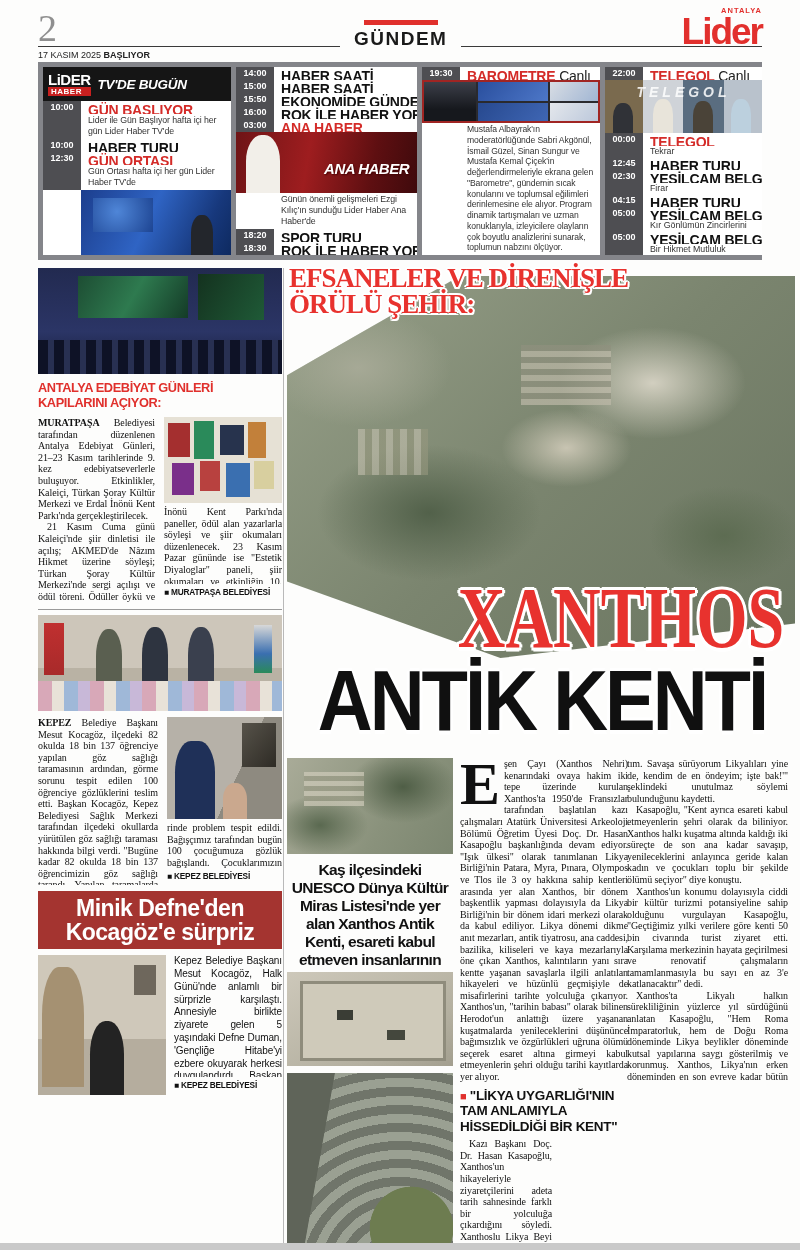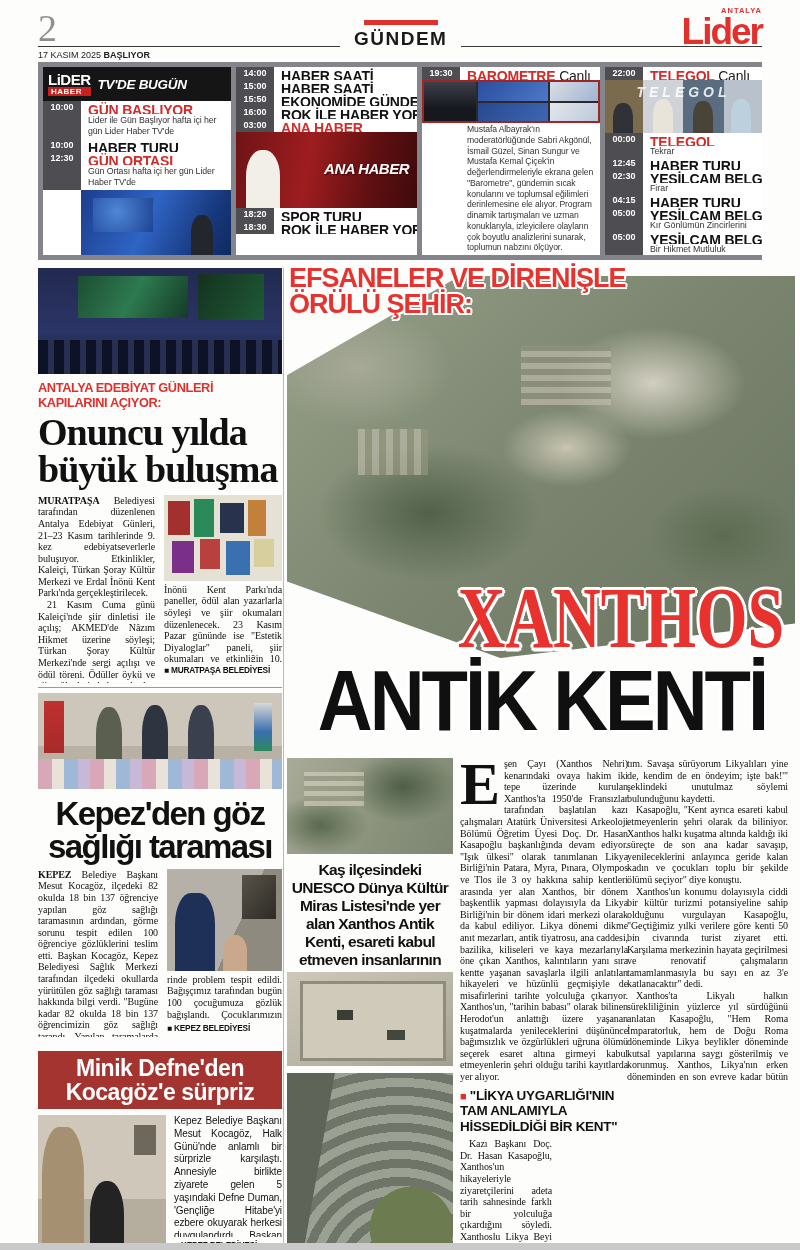--- a/index.html
+++ b/index.html
@@ -35,21 +35,21 @@
   
   .kicker1{color:#e0302c;font-weight:800;font-size:12.8px;letter-spacing:-0.4px;margin-top:6px;}
   .h1serif{font-family:"Liberation Serif",serif;font-weight:700;font-size:38px;line-height:0.97;letter-spacing:-1px;margin-top:4px;}
   .bodyserif{font-family:"Liberation Serif",serif;font-size:10px;line-height:1.16;text-align:justify;letter-spacing:-0.1px;}
   .credit{font-family:"Liberation Sans",sans-serif;font-size:8.3px;font-weight:800;letter-spacing:-0.2px;margin-top:3px;}
   .h2sans{font-weight:900;font-size:33px;letter-spacing:-1.6px;line-height:1.0;text-align:center;margin-top:8px;}
   .banner{background:#a43430;color:#fff;font-weight:800;font-size:23px;letter-spacing:-0.5px;line-height:1.05;text-align:center;padding:5px 2px;}
   .smallsans{font-size:10px;line-height:1.28;letter-spacing:-0.1px;text-align:justify;}
   
   .outline-red{color:#e8322e;font-weight:900;letter-spacing:-1px;line-height:0.95;
-    text-shadow:-2px 0 #fff,2px 0 #fff,0 -2px #fff,0 2px #fff,-1.5px -1.5px #fff,1.5px 1.5px #fff,-1.5px 1.5px #fff,1.5px -1.5px #fff;}
+    text-shadow:-2px 0 #fff,2px 0 #fff,0 -2px #fff,0 2px #fff,-1.5px -1.5px #fff,1.5px 1.5px #fff,-1.5px 1.5px #fff,1.5px -1.5px #fff;font-family:Liberation Serif, serif;}
   .xantitle{font-family:"Liberation Serif",serif;font-weight:900;font-size:66px;color:#e8322e;letter-spacing:0px;transform:scaleY(1.3);transform-origin:50% 20%;
     text-shadow:-3px 0 #fff,3px 0 #fff,0 -3px #fff,0 3px #fff,-2px -2px #fff,2px 2px #fff,-2px 2px #fff,2px -2px #fff;}
   .antiktitle{font-weight:900;font-size:76px;color:#101010;letter-spacing:-3px;transform:scaleY(1.12);transform-origin:50% 0%;white-space:nowrap;
     text-shadow:-3px 0 #fff,3px 0 #fff,0 -3px #fff,0 3px #fff;}
   .leadbold{font-weight:800;font-size:15.5px;line-height:1.16;letter-spacing:-0.6px;text-align:center;}
   .dropcap{float:left;font-family:"Liberation Serif",serif;font-weight:700;font-size:60px;line-height:0.82;padding:2px 4px 0 0;}
   .subhead{font-weight:800;font-size:13.5px;line-height:1.15;letter-spacing:-0.3px;}
   .subhead .sq{color:#e0302c;font-size:11px;}
   .vline{width:1px;background:#b9b9b9;}
   .hline{border-top:1px solid #9a9a9a;}
@@ -131,20 +131,24 @@
         <div class="tvbody">ROK İLE HABER YORUM</div>
       </div>
     <div class="tvrow trow13">
         <div class="tvtime">03:00</div>
         <div class="tvbody"><span class="red">ANA HABER</span></div>
       </div>
     <div class="ph" style="height:76px;background:linear-gradient(100deg,#6e1416,#9e1d1f 40%,#5e0f11 75%,#3f0a0c);">
       <div class="abs" style="left:10px;bottom:0;width:34px;height:58px;background:#f2efe9;border-radius:45% 45% 0 0;"></div>
       <div class="abs" style="right:8px;top:28px;color:#fff;font-style:italic;font-weight:900;font-size:15px;letter-spacing:-0.5px;text-shadow:1px 1px 2px #400;">ANA HABER</div>
     </div>
+    <div class="tvrow">
+      <div class="tvtime ghost"></div>
+      <div class="tvdesc" style="width:135px;">Günün önemli gelişmeleri Ezgi Kılıç'ın sunduğu  Lider Haber Ana Haber'de</div>
+    </div>
     <div class="tvrow trow13">
         <div class="tvtime">18:20</div>
         <div class="tvbody">SPOR TURU</div>
       </div>
     <div class="tvrow trow13">
         <div class="tvtime">18:30</div>
         <div class="tvbody">ROK İLE HABER YORUM</div>
       </div>
   </div>
 
@@ -223,21 +227,20 @@
 
 <div class="abs" style="left:38px;top:268px;width:244px;">
 
   <div class="ph" style="height:106px;background:linear-gradient(180deg,#222a50 0%,#2b3566 60%,#171c38 100%);">
     <div class="abs" style="left:40px;top:8px;width:110px;height:42px;background:linear-gradient(120deg,#1d4d33,#2e7a4f 50%,#143b27);"></div>
     <div class="abs" style="right:18px;top:6px;width:66px;height:46px;background:linear-gradient(120deg,#14321f,#1f5a37);"></div>
     <div class="abs" style="left:0;bottom:0;width:100%;height:34px;background:repeating-linear-gradient(90deg,#0e1226 0 10px,#283052 10px 16px);"></div>
   </div>
 
   <div class="kicker1">ANTALYA EDEBİYAT GÜNLERİ KAPILARINI AÇIYOR:</div>
-  <div class="h1serif">Onuncu yılda büyük buluşma</div>
 
   <div style="display:flex;gap:9px;margin-top:7px;height:188px;overflow:hidden;">
     <div style="width:117px;" class="bodyserif">
       <p><b>MURATPAŞA</b><span> Belediyesi tarafından düzenlenen Antalya Edebiyat Günleri, 21–23 Kasım tarihlerinde 9. kez edebiyatseverlerle buluşuyor. Etkinlikler, Kaleiçi, Türkan Şoray Kültür Merkezi ve Erdal İnönü Kent Parkı'nda gerçekleştirilecek.</span></p>
       <p class="ind">21 Kasım Cuma günü Kaleiçi'nde şiir dinletisi ile açılış; AKMED'de Nâzım Hikmet üzerine söyleşi; Türkan Şoray Kültür Merkezi'nde sergi açılışı ve ödül töreni. Ödüller öykü ve şiir atölyelerinde başarılı olan katılımcılara verilecek. 22 Kasım Cumartesi ise Erdal</p>
     </div>
     <div style="width:118px;">
       <div class="ph" style="height:86px;background:#e6e1d5;background-image:linear-gradient(#a42f2f 0 0),linear-gradient(#2a8a5a 0 0),linear-gradient(#27334d 0 0),linear-gradient(#c2803a 0 0),linear-gradient(#7a2f8a 0 0),linear-gradient(#b8413f 0 0),linear-gradient(#3a6fb0 0 0),linear-gradient(#d8cf9f 0 0);background-size:22px 34px,20px 38px,24px 30px,18px 36px,22px 32px,20px 30px,24px 34px,20px 28px;background-position:4px 6px,30px 4px,56px 8px,84px 5px,8px 46px,36px 44px,62px 46px,90px 44px;background-repeat:no-repeat;"></div>
       <div class="bodyserif" style="margin-top:3px;height:78px;overflow:hidden;">
         <p>İnönü Kent Parkı'nda paneller, ödül alan yazarlarla söyleşi ve şiir okumaları düzenlenecek.  23 Kasım Pazar gününde ise  "Estetik Diyaloglar" paneli, şiir okumaları ve etkinliğin 10. yılı özel oturumu ile kapanış yapılacak. Etkinlikte hem şiir, hem öykü hem de sanat alanında önemli isimler yer alacak ve on yıllık edebiyat buluşmasının değerlendirilmesi yapılacak.</p>
@@ -250,40 +253,39 @@
 
   <div class="ph" style="height:96px;margin-top:5px;background:linear-gradient(180deg,#cdc6ba 0 55%,#b9b2a4 55% 100%);">
     <div class="abs" style="left:6px;top:8px;width:20px;height:52px;background:linear-gradient(180deg,#c03030,#a82a2a);"></div>
     <div class="abs" style="right:10px;top:10px;width:18px;height:48px;background:linear-gradient(180deg,#d8d8d8,#3a6fb0 60%,#2a8a5a);"></div>
     <div class="abs" style="left:58px;top:14px;width:26px;height:60px;background:#5a5f50;border-radius:45% 45% 0 0;"></div>
     <div class="abs" style="left:104px;top:12px;width:26px;height:62px;background:#2e3440;border-radius:45% 45% 0 0;"></div>
     <div class="abs" style="left:150px;top:12px;width:26px;height:62px;background:#3a404e;border-radius:45% 45% 0 0;"></div>
     <div class="abs" style="left:0;bottom:0;width:100%;height:30px;background:repeating-linear-gradient(90deg,#d8a8b8 0 14px,#e8e2d8 14px 26px,#9fb8d8 26px 40px,#c8b8d8 40px 52px);"></div>
   </div>
 
-  <div class="h2sans">Kepez'den göz sağlığı taraması</div>
 
   <div style="display:flex;gap:9px;margin-top:6px;height:168px;overflow:hidden;">
     <div style="width:120px;" class="bodyserif">
       <p><b>KEPEZ</b><span> Belediye Başkanı Mesut Kocagöz, ilçedeki 82 okulda 18 bin 137 öğrenciye yapılan göz sağlığı taramasının ardından,  görme sorunu tespit edilen 100 öğrenciye gözlüklerini teslim etti. Başkan Kocagöz, Kepez Belediyesi Sağlık Merkezi tarafından ilçedeki okullarda yürütülen göz sağlığı taraması hakkında bilgi verdi. "Bugüne kadar 82 okulda 18 bin 137 öğrencimizin göz sağlığı tarandı. Yapılan taramalarda 1.917 öğrencimizin gözle-</span></p>
     </div>
     <div style="width:115px;">
       <div class="ph" style="height:102px;background:linear-gradient(115deg,#b6b1a8 0 60%,#8e8a80 60%);">
         <div class="abs" style="right:6px;top:6px;width:34px;height:44px;background:linear-gradient(130deg,#57534a,#2e2b25);"></div>
         <div class="abs" style="left:8px;bottom:0;width:40px;height:78px;background:#1f3058;border-radius:40% 40% 0 0;"></div>
         <div class="abs" style="left:56px;bottom:0;width:24px;height:36px;background:#caa88e;border-radius:45% 45% 0 0;"></div>
       </div>
       <div class="bodyserif" style="margin-top:3px;height:46px;overflow:hidden;">
         <p>rinde problem tespit edildi. Bağışçımız tarafından bugün 100 çocuğumuza gözlük bağışlandı. Çocuklarımızın sağlığı bizim için çok önemli" dedi.</p>
       </div>
       <div class="credit">■ KEPEZ BELEDİYESİ</div>
     </div>
   </div>
 
-  <div class="banner" style="margin-top:14px;">Minik Defne'den Kocagöz'e sürpriz</div>
+  <div class="banner" style="margin-top:6px;">Minik Defne'den Kocagöz'e sürpriz</div>
 
   <div style="display:flex;gap:8px;margin-top:6px;height:142px;overflow:hidden;">
     <div class="ph" style="width:128px;height:140px;flex:none;background:linear-gradient(180deg,#cfc8ba 0 60%,#b5ad9e 60%);">
       <div class="abs" style="left:4px;top:12px;width:42px;height:120px;background:#a59172;border-radius:40% 40% 0 0;"></div>
       <div class="abs" style="left:52px;bottom:0;width:34px;height:74px;background:#232323;border-radius:45% 45% 0 0;"></div>
       <div class="abs" style="right:10px;top:10px;width:22px;height:30px;background:#6e675c;"></div>
     </div>
     <div style="flex:1;">
       <div class="smallsans" style="height:122px;overflow:hidden;">Kepez Belediye Başkanı Mesut Kocagöz, Halk Günü'nde anlamlı bir sürprizle karşılaştı. Annesiyle birlikte ziyarete gelen 5 yaşındaki Defne Duman, 'Gençliğe Hitabe'yi ezbere okuyarak herkesi duygulandırdı. Başkan Kocagöz, "Cumhuriyetimizin değerlerini bu yaşta benimseyen çocuklarımızla gurur duyuyoruz" dedi.</div>
       <div class="credit">■ KEPEZ BELEDİYESİ</div>

